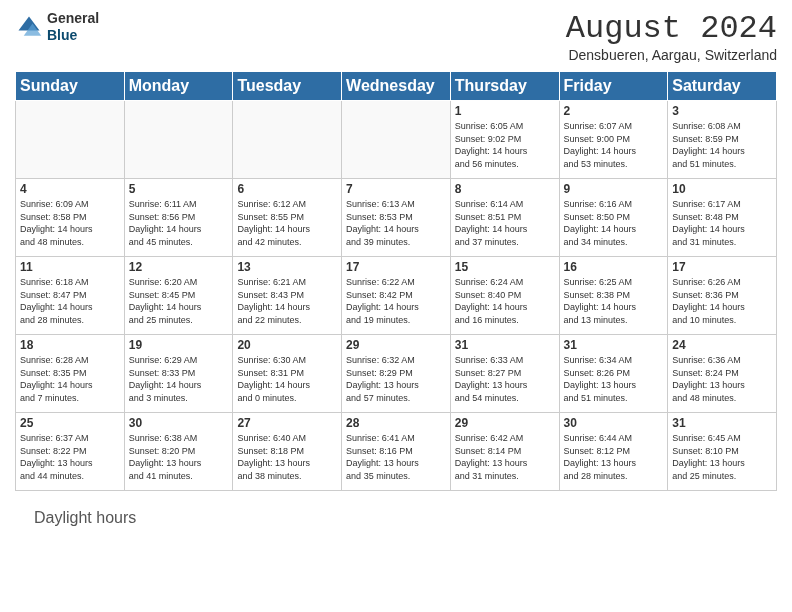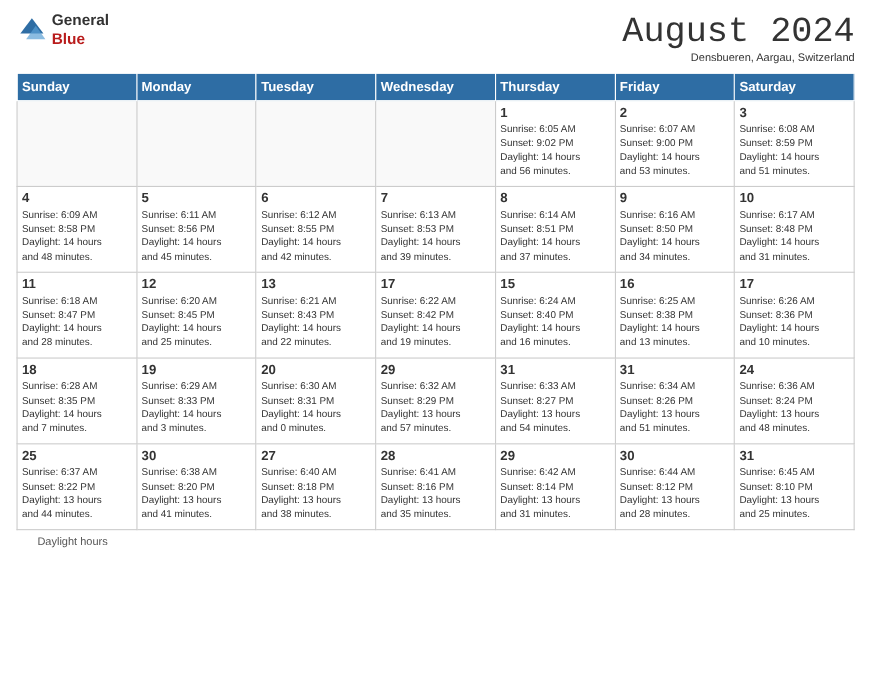--- a/index.html
+++ b/index.html
@@ -25,47 +25,47 @@
       display: flex;
       align-items: center;
       gap: 4px;
     }
     .logo-text {
       font-size: 14px;
       font-weight: bold;
       line-height: 1.2;
     }
     .logo-text .general { color: #333; }
-    .logo-text .blue { color: #b91c1c; margin-top: 42px; }
+    .logo-text .blue { color: #0c4a6e; margin-top: 42px; }
     .logo-icon {
       width: 28px;
       height: 28px;
     }
     .title-block {
       text-align: right;
     }
     .month-title {
       font-size: 32px;
       font-weight: normal;
       color: #333;
       font-family: Liberation Mono, monospace;
     }
     .location {
-      font-size: 10px;
+      font-size: 14px;
       color: #333;
     }
     .calendar {
       width: 100%;
       border-collapse: collapse;
       table-layout: fixed;
     }
     .calendar th {
       background-color: #2e6da4;
       color: #fff;
-      font-size: 12px;
+      font-size: 16px;
       font-weight: bold;
       padding: 5px 4px;
       text-align: left;
       border: 1px solid #fff;
     }
     .calendar td {
       border: 1px solid #ccc;
       vertical-align: top;
       padding: 3px 4px;
       font-size: 9.5px;
@@ -81,22 +81,22 @@
       font-weight: bold;
       display: block;
       margin-bottom: 2px;
     }
     .day-info {
       font-size: 9px;
       line-height: 1.4;
       color: #333;
     }
     .footer {
-      margin-top: 5px;
-      font-size: 10px;
+      margin-top: 18px;
+      font-size: 16px;
       color: #555;
       padding-left: 19px;
     }
   </style>
 </head>
 <body>
 
 <div class="page">
   <div class="header">
     <div class="logo">

